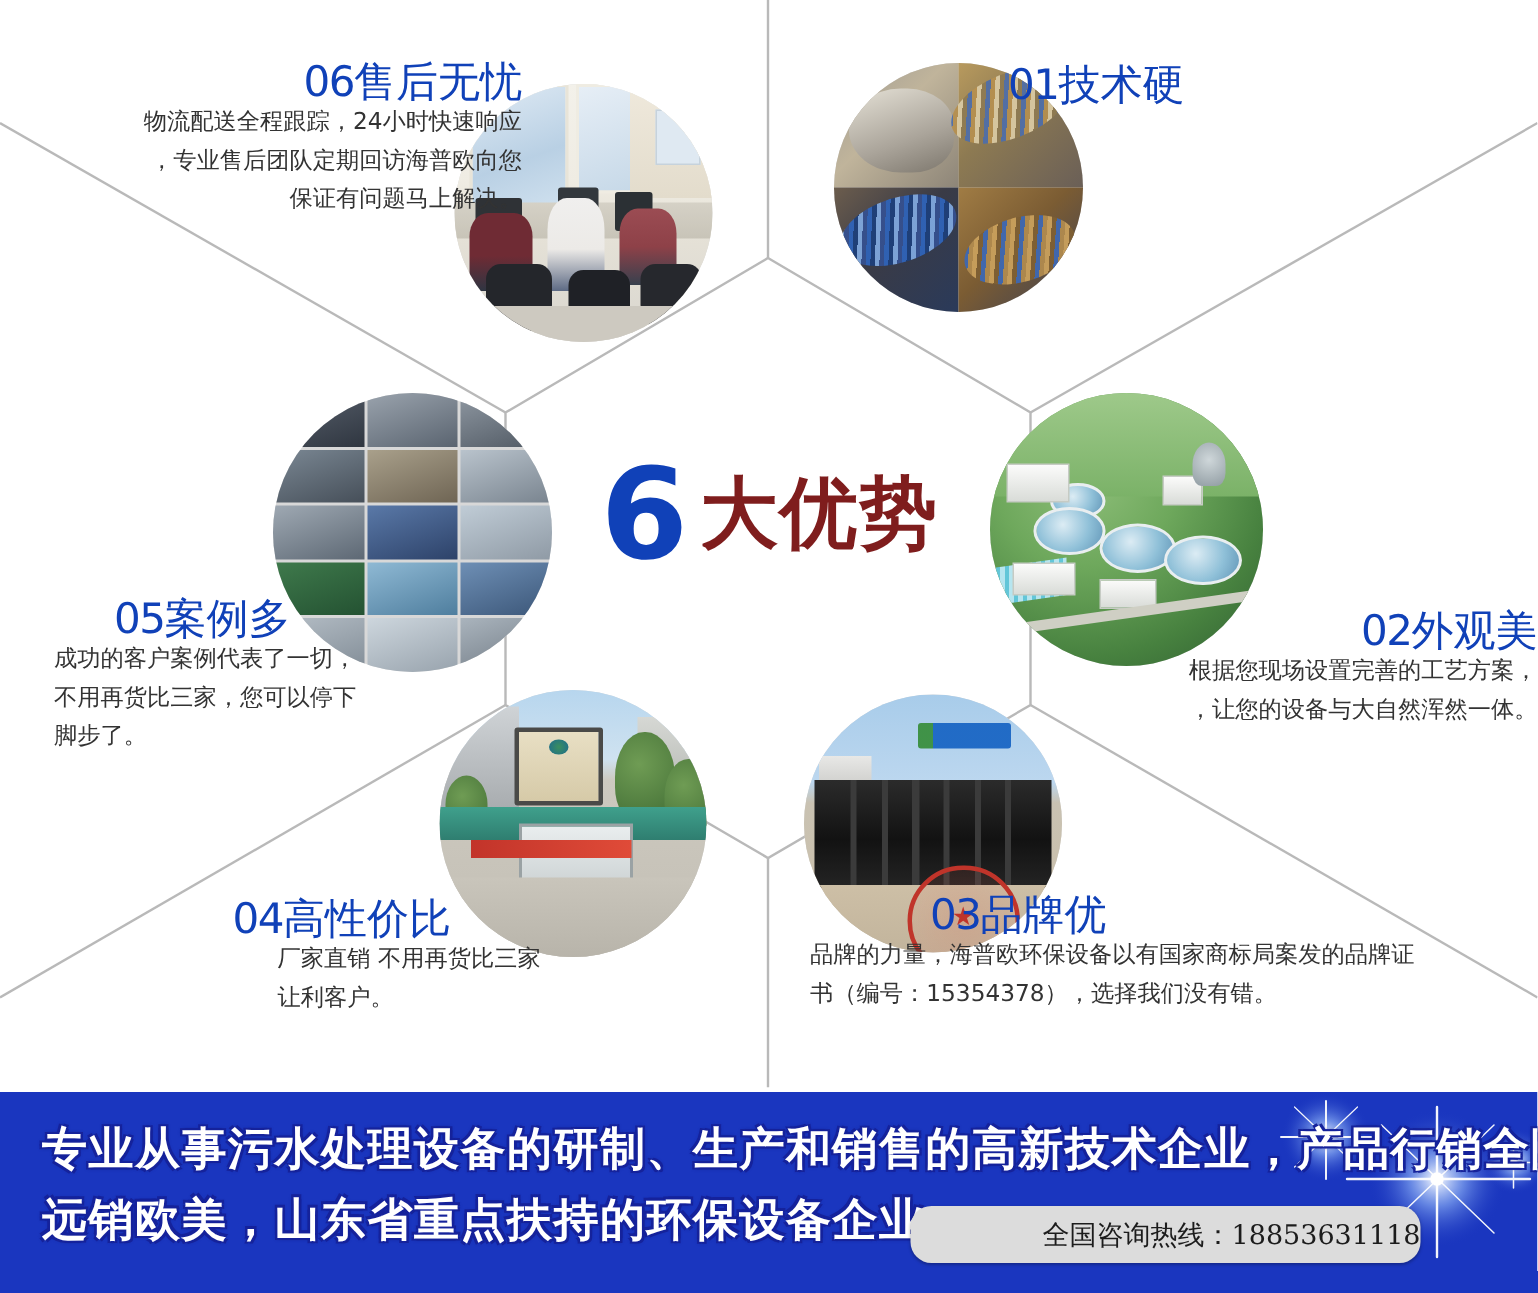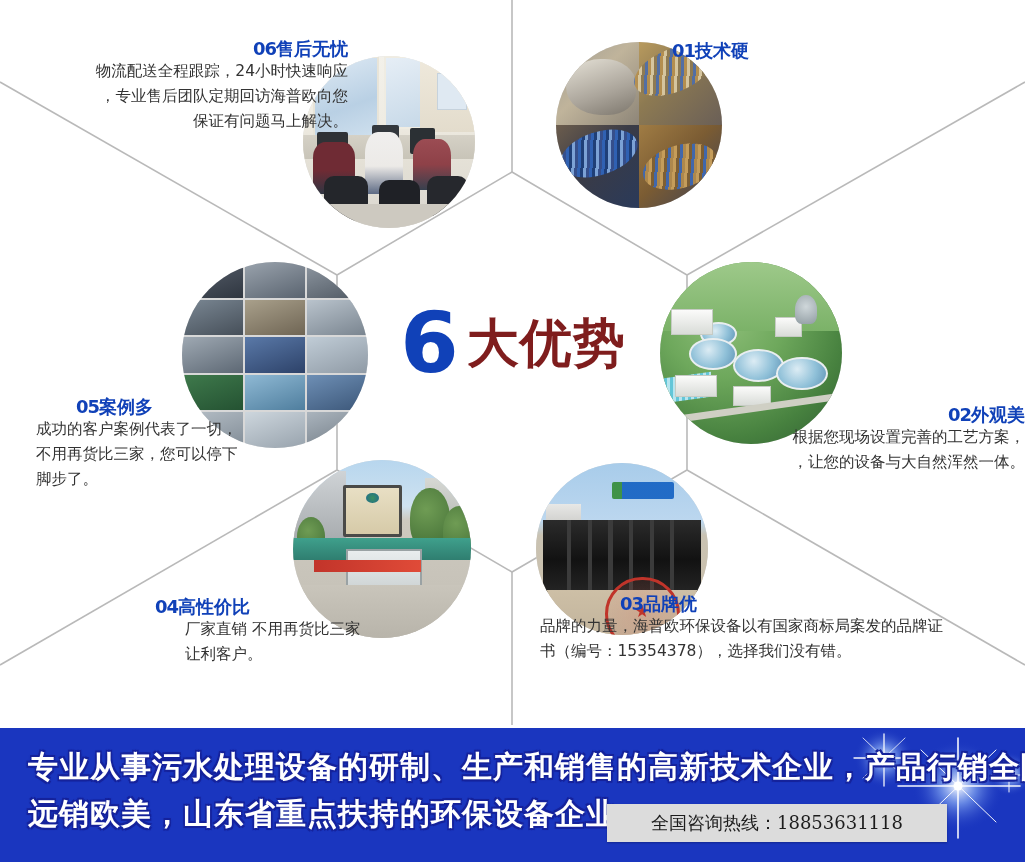--- a/index.html
+++ b/index.html
@@ -161,21 +161,21 @@
 
   
   .p05{left:182px;top:262px;width:186px;height:186px;}
   .p05 .grid{position:absolute;left:0;top:0;width:100%;height:100%;
     display:grid;grid-template-columns:repeat(3,1fr);grid-template-rows:repeat(5,1fr);gap:2px;}
   .p05 .c{background:#8d98a3;}
 
   
   .blk{position:absolute;}
   .hd{
-    font-size:18px;font-weight:bold;color:#1041b8;line-height:1.05;
+    font-size:28px;font-weight:normal;color:#1041b8;line-height:1.05;
     white-space:nowrap;letter-spacing:0px;
   }
   .hd .num{font-family:"DejaVu Sans","Liberation Sans",sans-serif;letter-spacing:-1px;}
   .desc{
     font-size:15.5px;color:#333333;line-height:1.62;
     font-family:"DejaVu Sans","Liberation Sans",sans-serif;
   }
 
   .b06{left:18px;top:40px;width:330px;text-align:right;}
   .b06 .hd{margin-right:0px;}
@@ -200,22 +200,22 @@
     font-size:30px;font-weight:bold;color:#ffffff;line-height:1.55;
     letter-spacing:1px;
     text-shadow:
       -1.6px -1.6px 0 #15229b, 1.6px -1.6px 0 #15229b,
       -1.6px  1.6px 0 #15229b, 1.6px  1.6px 0 #15229b,
        0 0 3px rgba(10,20,110,.9);
   }
   #banner .btext .line{display:block;white-space:nowrap;}
   #hotline{
     position:absolute;left:607px;top:804px;width:340px;height:38px;
-    background:#dcdcdc;border-radius:0;
-    display:flex;align-items:center;justify-content:center;
+    background:#dcdcdc;border-radius:14px;
+    display:flex;align-items:center;justify-content:flex-end;
     box-shadow:0 1px 2px rgba(0,0,0,.25);
   }
   #hotline .ht{
     font-size:18px;color:#1c1c1c;white-space:nowrap;
     font-family:"DejaVu Serif","Liberation Serif",serif;
   }
 </style>
 </head>
 <body>
 

